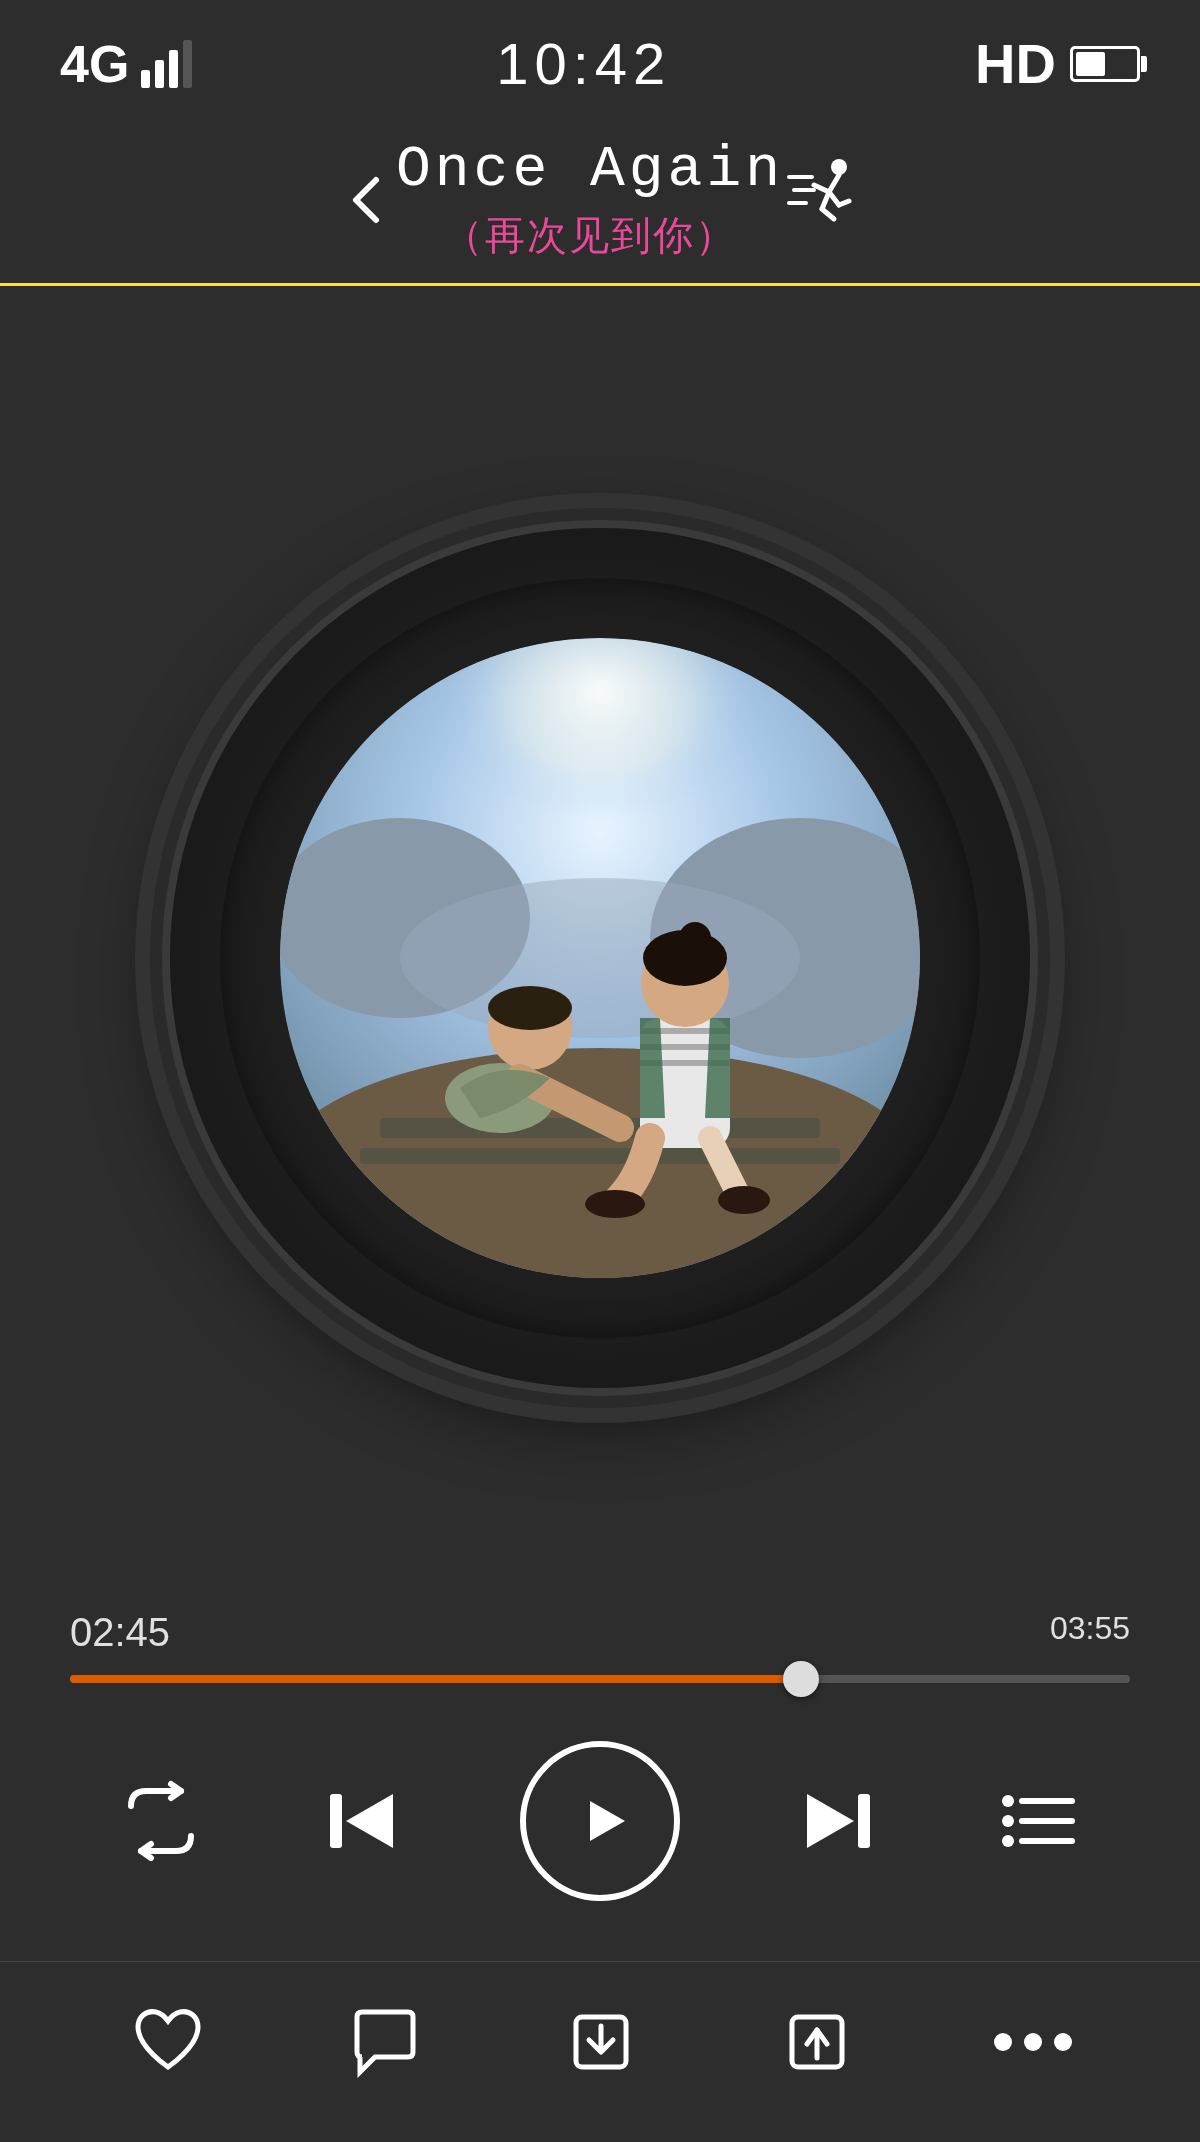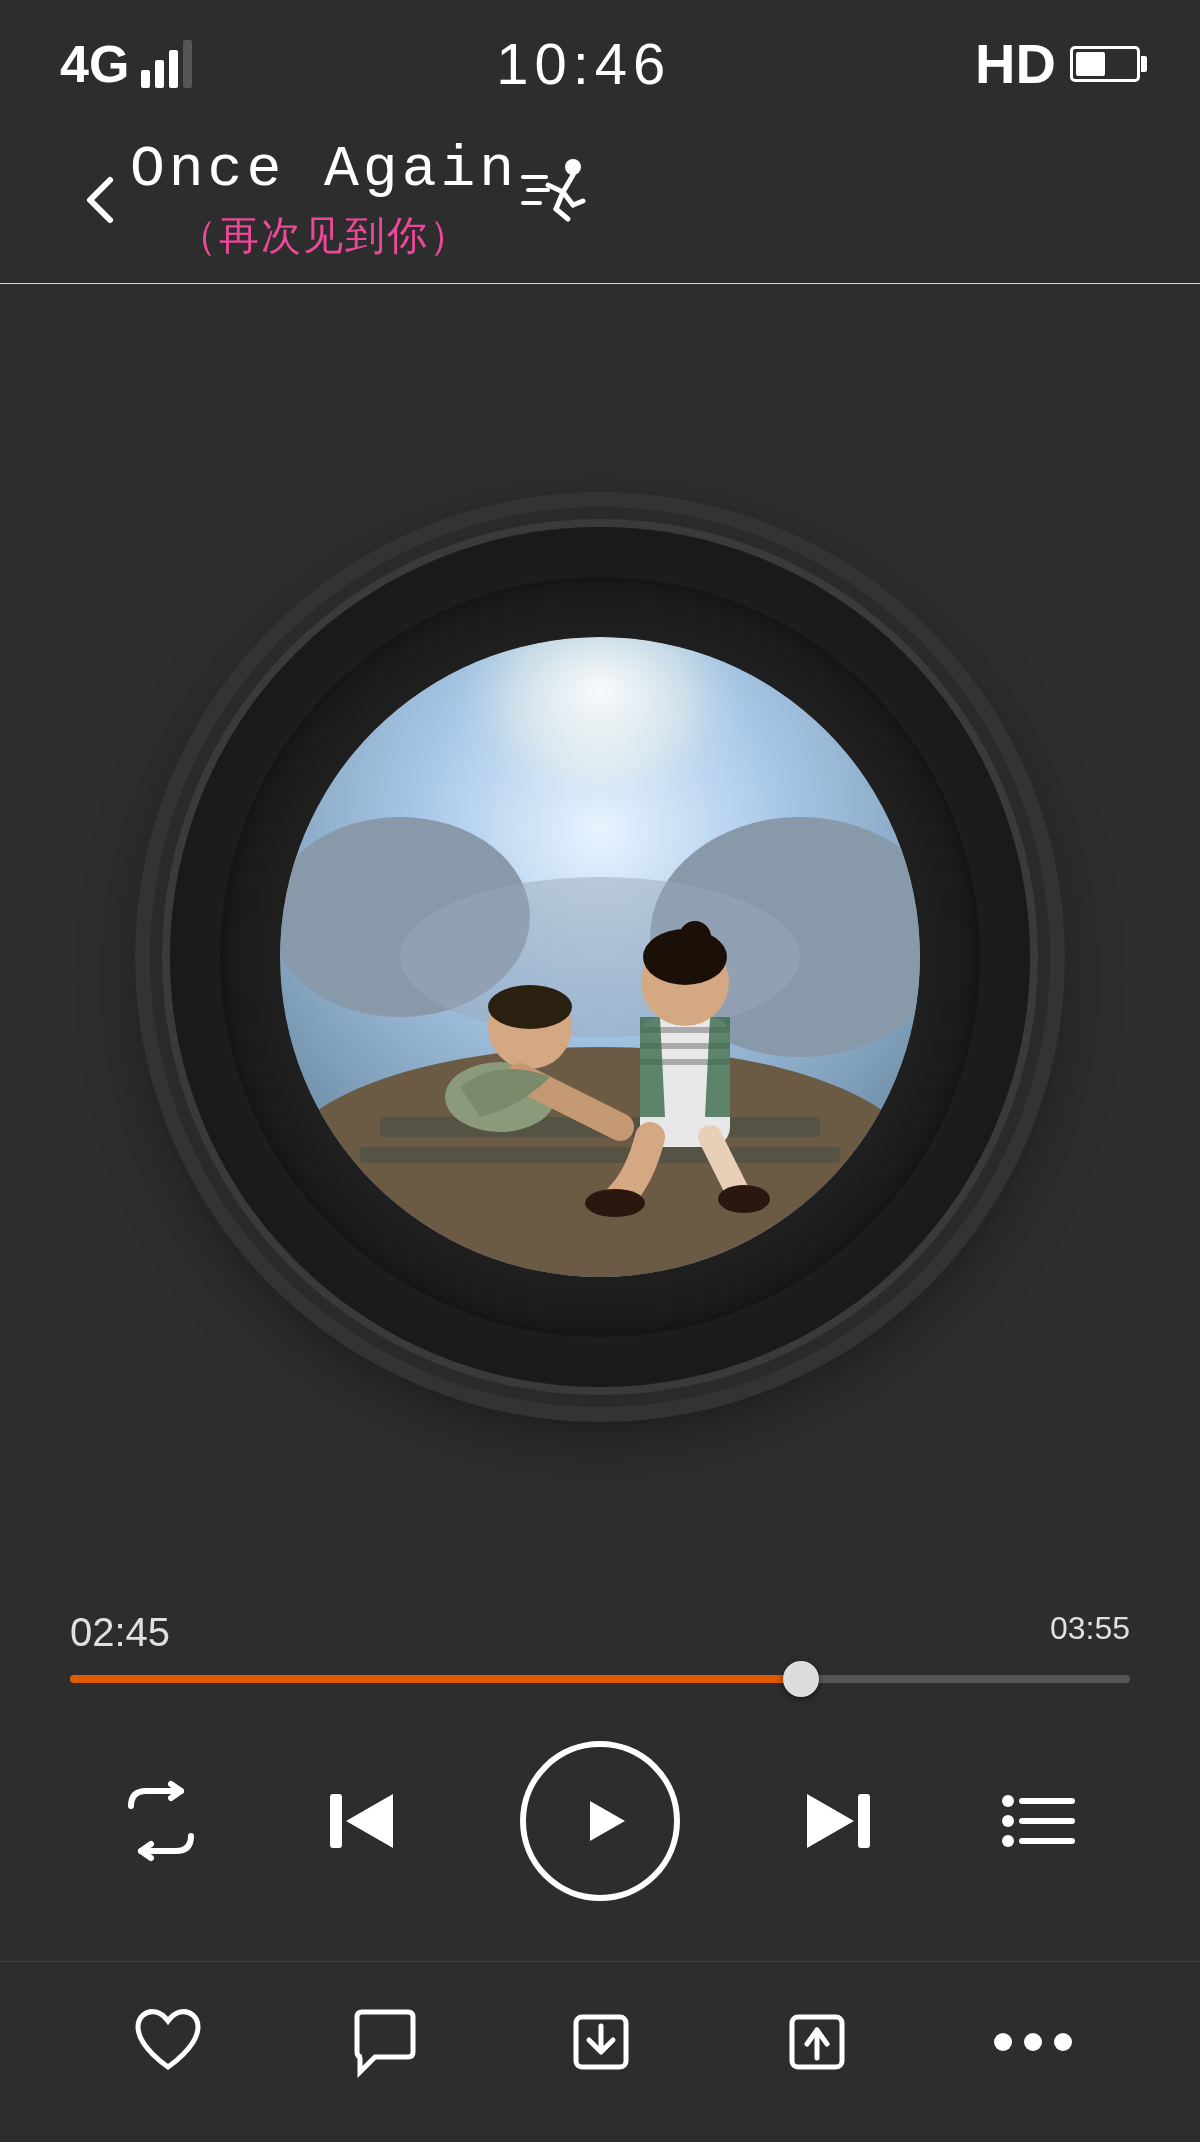--- a/index.html
+++ b/index.html
@@ -52,24 +52,24 @@
       background: #fff;
       height: 100%;
       width: 50%;
       border-radius: 2px;
     }
 
     
     .header {
       width: 100%;
       display: flex;
-      justify-content: flex-start;
+      justify-content: center;
       align-items: center;
       padding: 20px 70px 20px;
-      border-bottom: 1px solid #fde047;
+      border-bottom: 3px solid #fde047;
     }
 
     .back-btn {
       font-size: 80px;
       color: #fff;
       line-height: 1;
     }
 
     .song-title-block {
       text-align: center;
@@ -275,21 +275,21 @@
 <div class="status-bar">
   <div style="display:flex;align-items:center;gap:8px;">
     <span style="font-size:52px;font-weight:600;">4G</span>
     <div style="display:inline-flex;align-items:flex-end;gap:5px;margin-left:4px;">
       <span style="background:#fff;width:9px;height:18px;display:inline-block;border-radius:2px;"></span>
       <span style="background:#fff;width:9px;height:28px;display:inline-block;border-radius:2px;"></span>
       <span style="background:#fff;width:9px;height:38px;display:inline-block;border-radius:2px;"></span>
       <span style="background:#555;width:9px;height:48px;display:inline-block;border-radius:2px;"></span>
     </div>
   </div>
-  <span style="font-size:58px;font-weight:300;letter-spacing:6px;">10:46</span>
+  <span style="font-size:58px;font-weight:300;letter-spacing:6px;">10:42</span>
   <div style="display:flex;align-items:center;gap:14px;">
     <span style="font-size:56px;font-weight:700;">HD</span>
     <div class="battery-icon">
       <div class="battery-fill"></div>
     </div>
   </div>
 </div>
 
 <div class="header">
   <div class="ctrl-btn back-btn">

